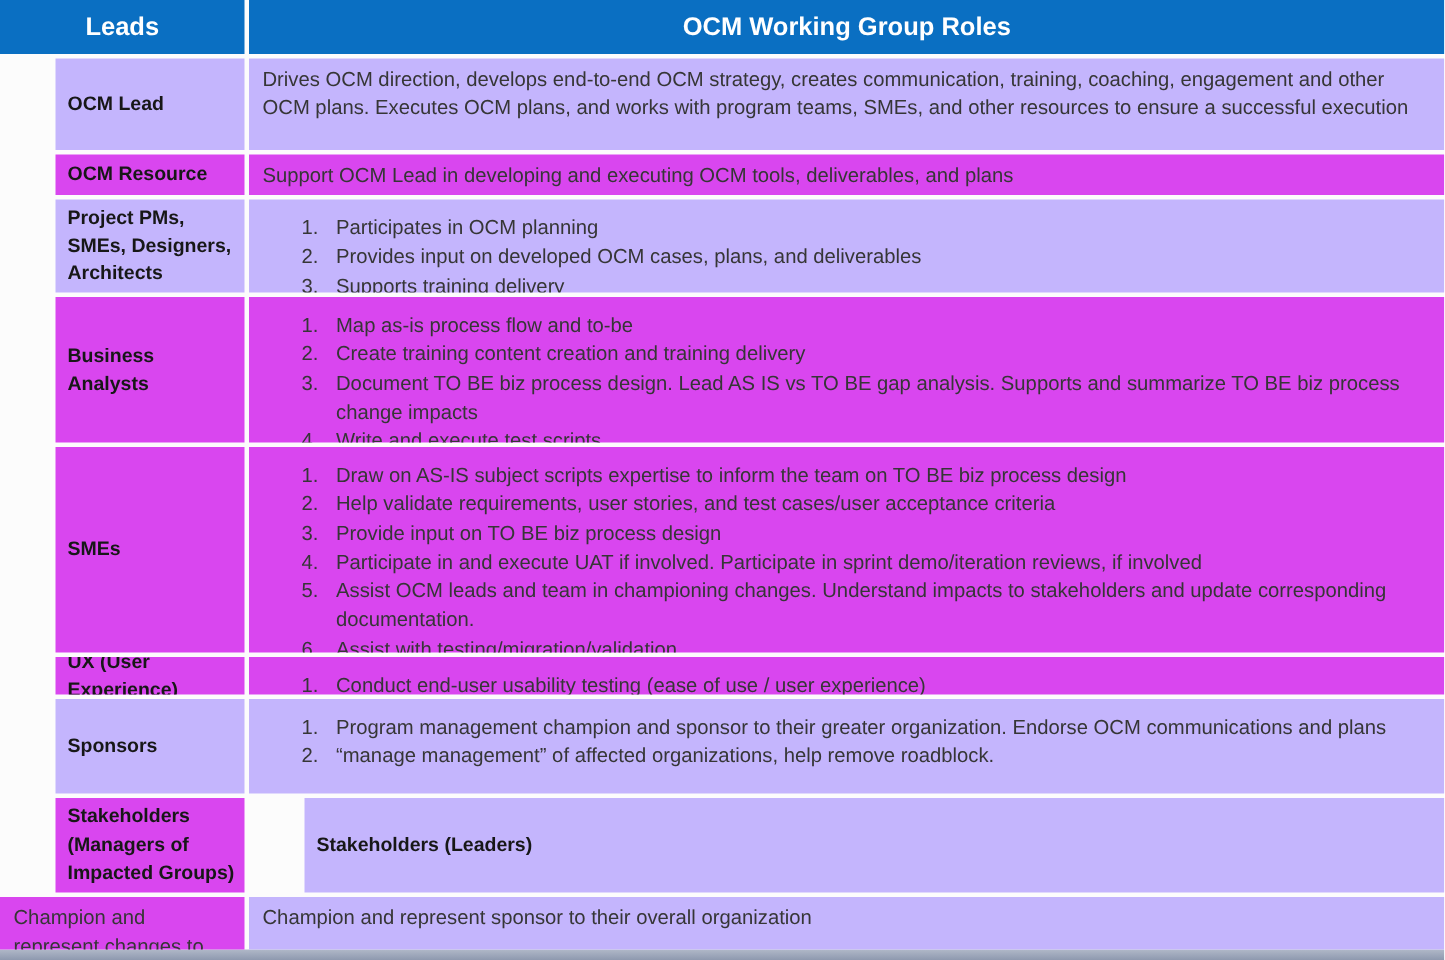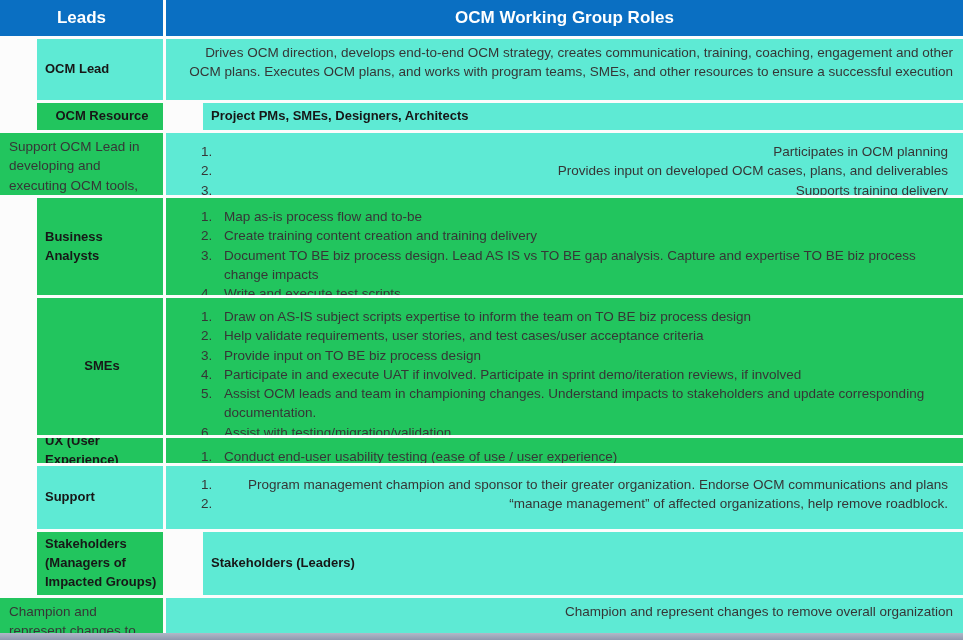--- a/index.html
+++ b/index.html
@@ -35,22 +35,22 @@
     padding:2px 4px 2px 8px;
     margin-left:37px;
   }
   .desc{
     background:#cbd4e7;
     color:#363636;
     font-size:13.5px;
     line-height:1.43;
     padding:4px 10px 2px 9px;
   }
-  .light{background:#22c55e;justify-content:center;}
-  .dark{background:#5eead4;text-align:right;}
+  .light{background:#d946ef;}
+  .dark{background:#c4b5fd;}
   .desc p{margin:0;}
   .desc ol{margin:5px;padding-left:36px;}
   .desc li{padding-left:8px;}
   .bottom-bar{
     width:963px;height:7px;
     background:linear-gradient(#b0b8c8,#8e99af);
   }
 </style>
 </head>
 <body>
@@ -68,43 +68,43 @@
     <div class="cell role dark">
       <span>OCM Lead</span>
     </div>
     <div class="cell desc dark">
       <p>Drives OCM direction, develops end-to-end OCM strategy, creates communication, training, coaching, engagement and other OCM plans. Executes OCM plans, and works with program teams, SMEs, and other resources to ensure a successful execution</p>
     </div>
 
     <div class="cell role light">
       <span>OCM Resource</span>
     </div>
+    <div class="cell desc light">
+      <p>Support OCM Lead in developing and executing  OCM tools, deliverables, and plans</p>
+    </div>
+
     <div class="cell role dark">
       <span>Project PMs, SMEs, Designers, Architects</span>
-    </div>
-
-    <div class="cell desc light">
-      <p>Support OCM Lead in developing and executing  OCM tools, deliverables, and plans</p>
     </div>
     <div class="cell desc dark">
       <ol>
         <li>Participates in OCM planning</li>
         <li>Provides input on developed  OCM cases, plans, and deliverables</li>
         <li>Supports training delivery</li>
       </ol>
     </div>
 
     <div class="cell role light">
       <span>Business Analysts</span>
     </div>
     <div class="cell desc light">
       <ol>
         <li>Map as-is process flow and to-be</li>
         <li>Create training content creation and training delivery</li>
-        <li>Document TO BE biz process design.  Lead AS IS vs TO BE gap analysis. Capture and expertise TO BE biz process change impacts</li>
+        <li>Document TO BE biz process design.  Lead AS IS vs TO BE gap analysis. Supports and summarize TO BE biz process change impacts</li>
         <li>Write and execute test scripts</li>
       </ol>
     </div>
 
     <div class="cell role light">
       <span>SMEs</span>
     </div>
     <div class="cell desc light">
       <ol>
         <li>Draw on AS-IS subject scripts expertise to inform the team on TO BE biz process design</li>
@@ -119,38 +119,38 @@
     <div class="cell role light">
       <span>UX (User Experience)</span>
     </div>
     <div class="cell desc light">
       <ol>
         <li>Conduct end-user usability testing (ease of use / user experience)</li>
       </ol>
     </div>
 
     <div class="cell role dark">
-      <span>Support</span>
+      <span>Sponsors</span>
     </div>
     <div class="cell desc dark">
       <ol>
         <li>Program management champion and sponsor to their greater organization. Endorse OCM communications and plans</li>
         <li>“manage management” of affected organizations, help remove roadblock.</li>
       </ol>
     </div>
 
     <div class="cell role light">
       <span>Stakeholders (Managers of Impacted Groups)</span>
     </div>
     <div class="cell role dark">
       <span>Stakeholders (Leaders)</span>
     </div>
 
     <div class="cell desc light">
       <p>Champion and represent changes to their overall organization.  Validate training needs and partner with OCM team to ensure appropriate communication and training</p>
     </div>
     <div class="cell desc dark">
-      <p>Champion and represent changes to remove overall organization</p>
+      <p>Champion and represent sponsor to their overall organization</p>
     </div>
 
   </div>
   <div class="bottom-bar"></div>
 </div>
 
 </body></html>

